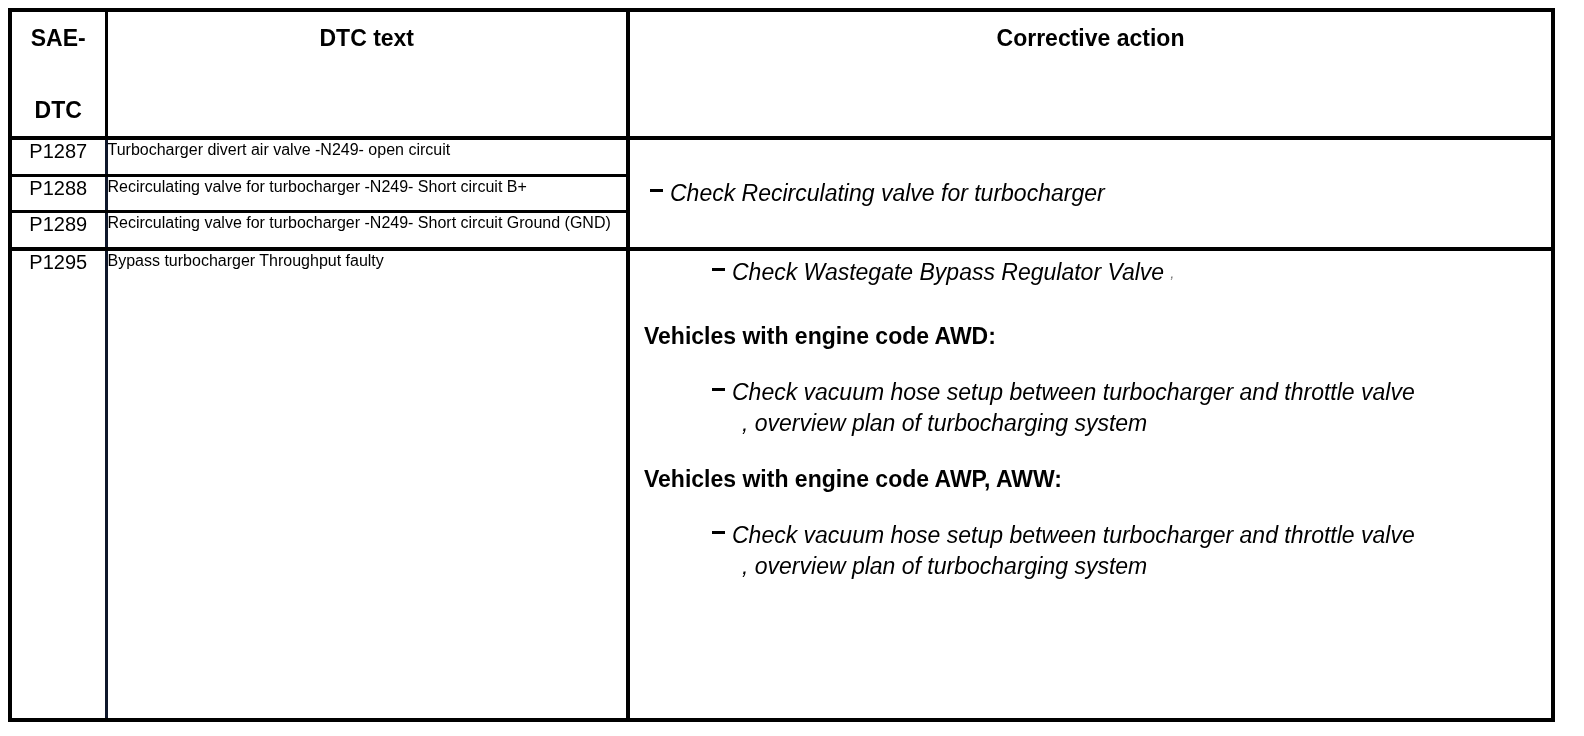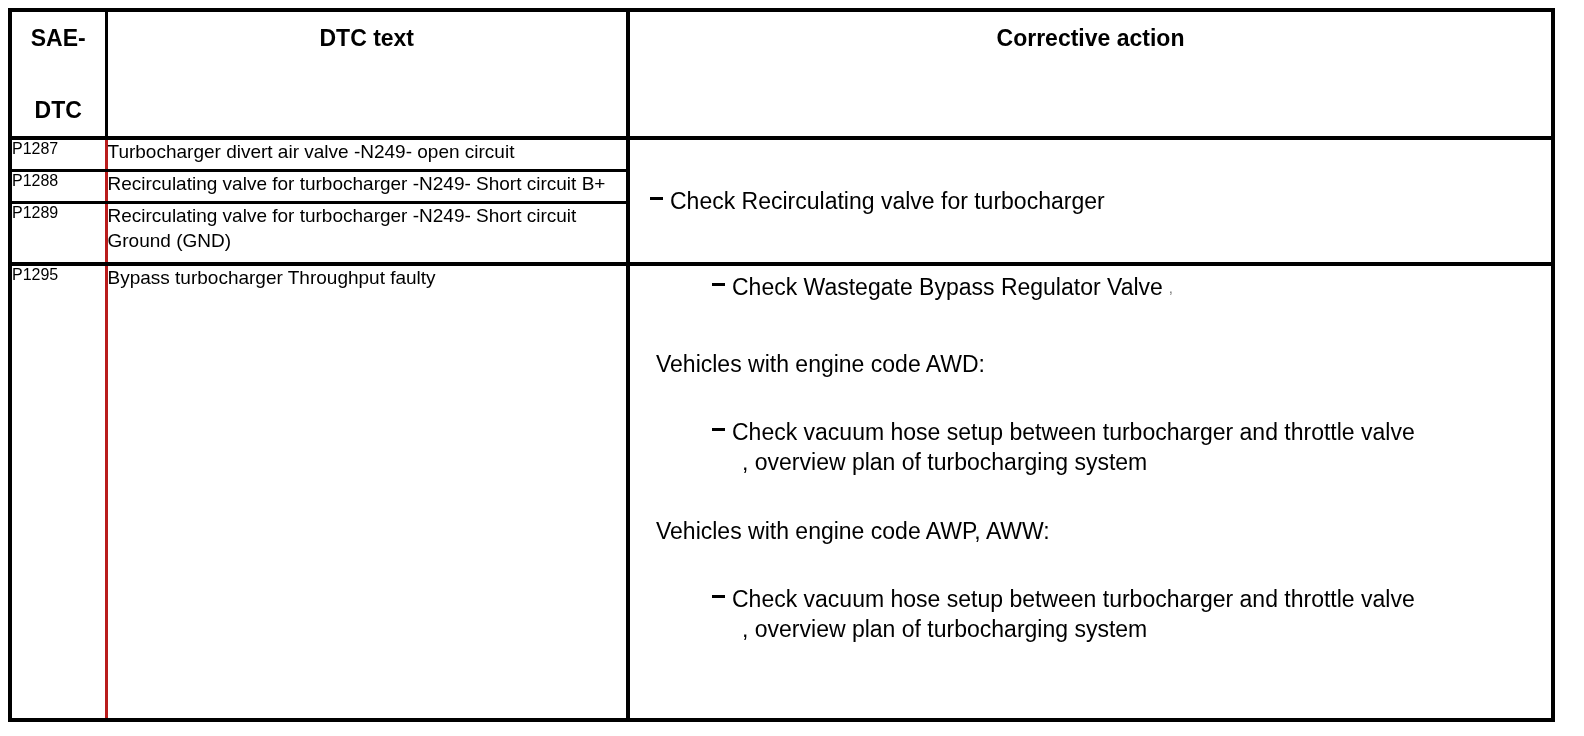--- a/index.html
+++ b/index.html
@@ -75,31 +75,32 @@
     margin-left: 32px;
   }
   .hdr-cell.action-hdr {
     padding-top: 14px;
   }
   .hdr-line { display: block; }
   .hdr-line.sae-2 { margin-top: 48px; }
 
   
   .code-cell {
-    border-right: 3px solid #b91c1c;
+    border-right: 3px solid #0f172a;
     border-bottom: 3px solid #000;
-    font-size: 16px;
+    font-size: 20px;
     line-height: 1.18;
     padding: 9px 0 6px 6px;
     white-space: nowrap;
+    text-align: center;
   }
   .text-cell {
     border-right: 4px solid #000;
     border-bottom: 3px solid #000;
-    font-size: 19px;
+    font-size: 16px;
     line-height: 1.3;
     padding: 9px 8px 6px 10px;
   }
 
   
   tr.r-p1289 .code-cell,
   tr.r-p1289 .text-cell {
     border-bottom: 4px solid #000;
   }
   
@@ -123,41 +124,43 @@
     padding: 6px 14px 10px 14px;
   }
   .act-inner.centered {
     padding: 0 14px;
   }
 
   .bullet-line {
     position: relative;
     padding-left: 26px;
     margin: 0;
+    font-style: italic;
   }
   .bullet-line > .dash {
     position: absolute;
     left: 6px;
     top: 0;
     display: inline-block;
     width: 13px;
     height: 3px;
     background: #000;
     
     margin-top: 11px;
   }
 
   
   .lvl1 { margin-left: 62px; }
   
   .lvl2 { margin-left: 62px; }
 
   .plain-line {
-    margin: 12px;
+    margin: 0;
     padding-left: 0;
+    font-weight: bold;
   }
 
   .gap-lg { height: 34px; }
   .gap-md { height: 26px; }
 
   .wrap-2nd {
     display: block;
     padding-left: 10px;
   }
 

